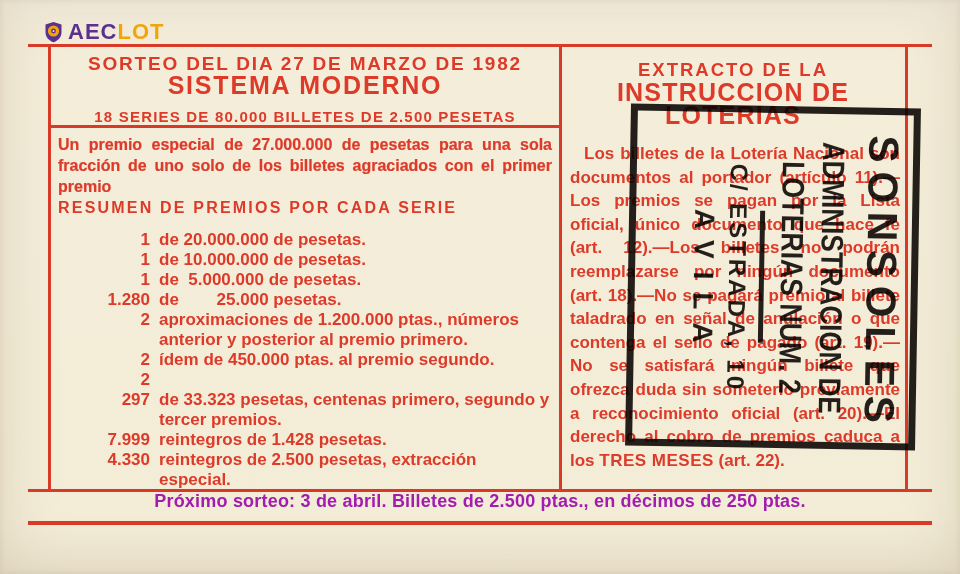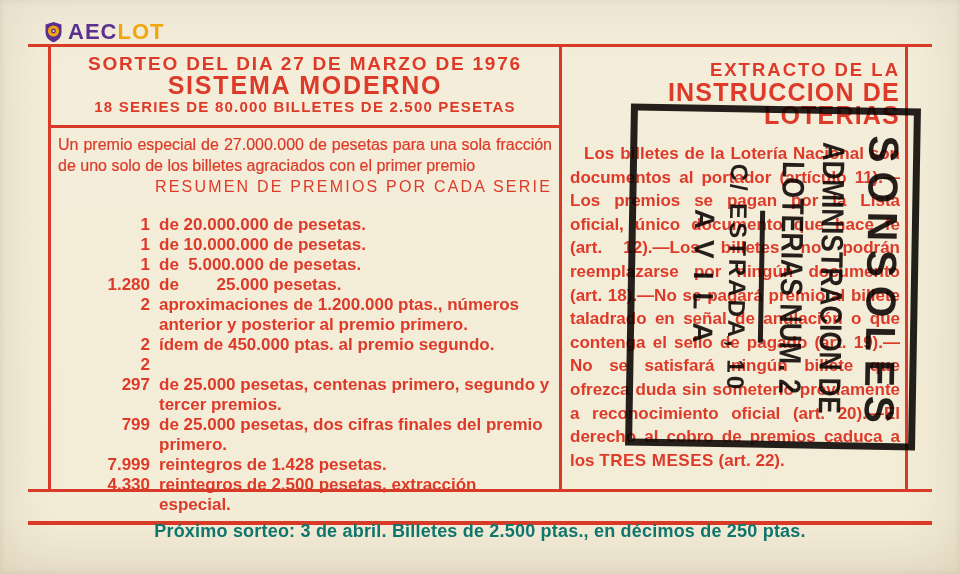--- a/index.html
+++ b/index.html
@@ -20,50 +20,50 @@
   .rule-bottom{left:28px;top:489px;width:904px;height:3px;}
   .rule-footer{left:28px;top:521px;width:904px;height:4px;}
   
   .logo{position:absolute;left:44px;top:9px;display:flex;align-items:center;gap:5px;margin-top:12px;}
   .logo-text{font-size:22px;font-weight:bold;letter-spacing:1px;line-height:1;}
   .logo-text .p1{color:#5b3190;}
   .logo-text .p2{color:#f0a50b;}
   .lcol-header{position:absolute;left:56px;top:53px;width:498px;text-align:center;color:#dd3a29;}
   .lcol-header .h1{font-size:19px;font-weight:bold;letter-spacing:1.8px;line-height:22px;}
   .lcol-header .h2{font-size:25px;font-weight:bold;letter-spacing:1.8px;line-height:21px;}
-  .lcol-header .h3{font-size:15px;font-weight:bold;letter-spacing:1.2px;line-height:19px;margin-top:1px;}
+  .lcol-header .h3{font-size:15px;font-weight:bold;letter-spacing:1.2px;line-height:19px;margin-top:11px;}
   .lcol-body{position:absolute;left:58px;top:134px;width:494px;color:#dd3a29;}
-  .intro{font-size:16px;line-height:21px;text-align:justify;font-weight:normal;-webkit-text-stroke:.2px;}
-  .resumen{font-size:16px;font-weight:normal;letter-spacing:2.2px;text-align:right;margin:2px 0 19px 0;}
+  .intro{font-size:16px;line-height:21px;text-align:justify;font-weight:bold;-webkit-text-stroke:.2px;}
+  .resumen{font-size:16px;font-weight:bold;letter-spacing:2.2px;text-align:left;margin:2px 0 13px 0;}
   .prize-list{font-size:17px;line-height:20px;font-weight:bold;}
   .prize-row{display:grid;grid-template-columns:92px 1fr;column-gap:9px;}
   .prize-qty{text-align:right;white-space:pre;}
   
-  .rcol-header{position:absolute;left:566px;top:58px;width:334px;text-align:right;color:#dd3a29;}
+  .rcol-header{position:absolute;left:566px;top:58px;width:334px;text-align:center;color:#dd3a29;}
   .rcol-header .h1{font-size:18.5px;font-weight:bold;letter-spacing:2px;line-height:23px;}
   .rcol-header .h2{font-size:25px;font-weight:bold;letter-spacing:1.2px;line-height:23px;}
   .rcol-body{position:absolute;left:570px;top:142px;width:330px;color:#dd3a29;
     font-size:17px;line-height:23.6px;text-align:justify;font-weight:bold;text-indent:14px;z-index:1;}
   .rcol-body .tresmeses{font-weight:bold;letter-spacing:.5px;}
   
   .stamp{
     position:absolute;left:602px;top:132px;width:342px;height:290px;
     transform:rotate(91deg);transform-origin:center;
     border:7px solid #17130f;box-sizing:border-box;
     color:#17130f;display:flex;flex-direction:column;align-items:center;
     mix-blend-mode:multiply;opacity:.94;z-index:2;
   }
   .stamp .s1{font-size:42px;font-weight:bold;letter-spacing:9px;margin:6px 0 0 9px;white-space:nowrap;transform:scaleX(.97);}
   .stamp .s2{font-size:31px;font-weight:bold;white-space:nowrap;transform:scaleX(.84);margin-top:8px;}
   .stamp .s3{font-size:31px;font-weight:bold;white-space:nowrap;transform:scaleX(.86);margin-top:4px;}
   .stamp .s-rule{width:132px;height:5px;background:#17130f;margin-top:9px;}
   .stamp .s4{font-size:24px;font-weight:bold;letter-spacing:3px;margin:8px 0 0 3px;white-space:nowrap;}
   .stamp .s5{font-size:28px;font-weight:bold;letter-spacing:13px;margin:4px 0 0 13px;white-space:nowrap;}
   
-  .footer{position:absolute;left:28px;top:521px;width:904px;text-align:center;color:#0f766e;
+  .footer{position:absolute;left:28px;top:491px;width:904px;text-align:center;color:#a21caf;
     font-size:18px;font-weight:bold;letter-spacing:.2px;}
 </style>
 </head>
 <body>
 
 <div class="vignette"></div>
 
 <div class="logo">
   <span style="display:inline-flex;">
     <svg width="19" height="22" viewBox="0 0 19 22" aria-hidden="true">
@@ -78,21 +78,21 @@
 
 <div class="rule rule-top"></div>
 <div class="rule rule-left"></div>
 <div class="rule rule-divider"></div>
 <div class="rule rule-right"></div>
 <div class="rule rule-left-header"></div>
 <div class="rule rule-bottom"></div>
 <div class="rule rule-footer"></div>
 
 <div class="lcol-header">
-  <div class="h1">SORTEO DEL DIA 27 DE MARZO DE 1976</div>
+  <div class="h1">SORTEO DEL DIA 27 DE MARZO DE 1982</div>
   <div class="h2">SISTEMA MODERNO</div>
   <div class="h3">18 SERIES DE 80.000 BILLETES DE 2.500 PESETAS</div>
 </div>
 
 <div class="lcol-body">
   <div class="intro">Un premio especial de 27.000.000 de pesetas para una sola fracción de uno solo de los billetes agraciados con el primer premio</div>
   <div class="resumen">RESUMEN DE PREMIOS POR CADA SERIE</div>
   <div class="prize-list">
     <div class="prize-row">
         <span class="prize-qty">1</span>
@@ -116,25 +116,21 @@
       </div>
     <div class="prize-row">
         <span class="prize-qty">2</span>
         <span class="prize-desc">ídem de 450.000 ptas. al premio segundo.</span>
       </div>
     <div class="prize-row">
         <span class="prize-qty">2</span>
       </div>
     <div class="prize-row">
         <span class="prize-qty">297</span>
-        <span class="prize-desc">de 25.000 pesetas, centenas primero, segundo y tercer premios.</span>
-      </div>
-    <div class="prize-row">
-        <span class="prize-qty">799</span>
-        <span class="prize-desc">de 25.000 pesetas, dos cifras finales del premio primero.</span>
+        <span class="prize-desc">de 33.323 pesetas, centenas primero, segundo y tercer premios.</span>
       </div>
     <div class="prize-row">
         <span class="prize-qty">7.999</span>
         <span class="prize-desc">reintegros de 1.428 pesetas.</span>
       </div>
     <div class="prize-row">
         <span class="prize-qty">4.330</span>
         <span class="prize-desc">reintegros de 2.500 pesetas, extracción especial.</span>
       </div>
   </div>

